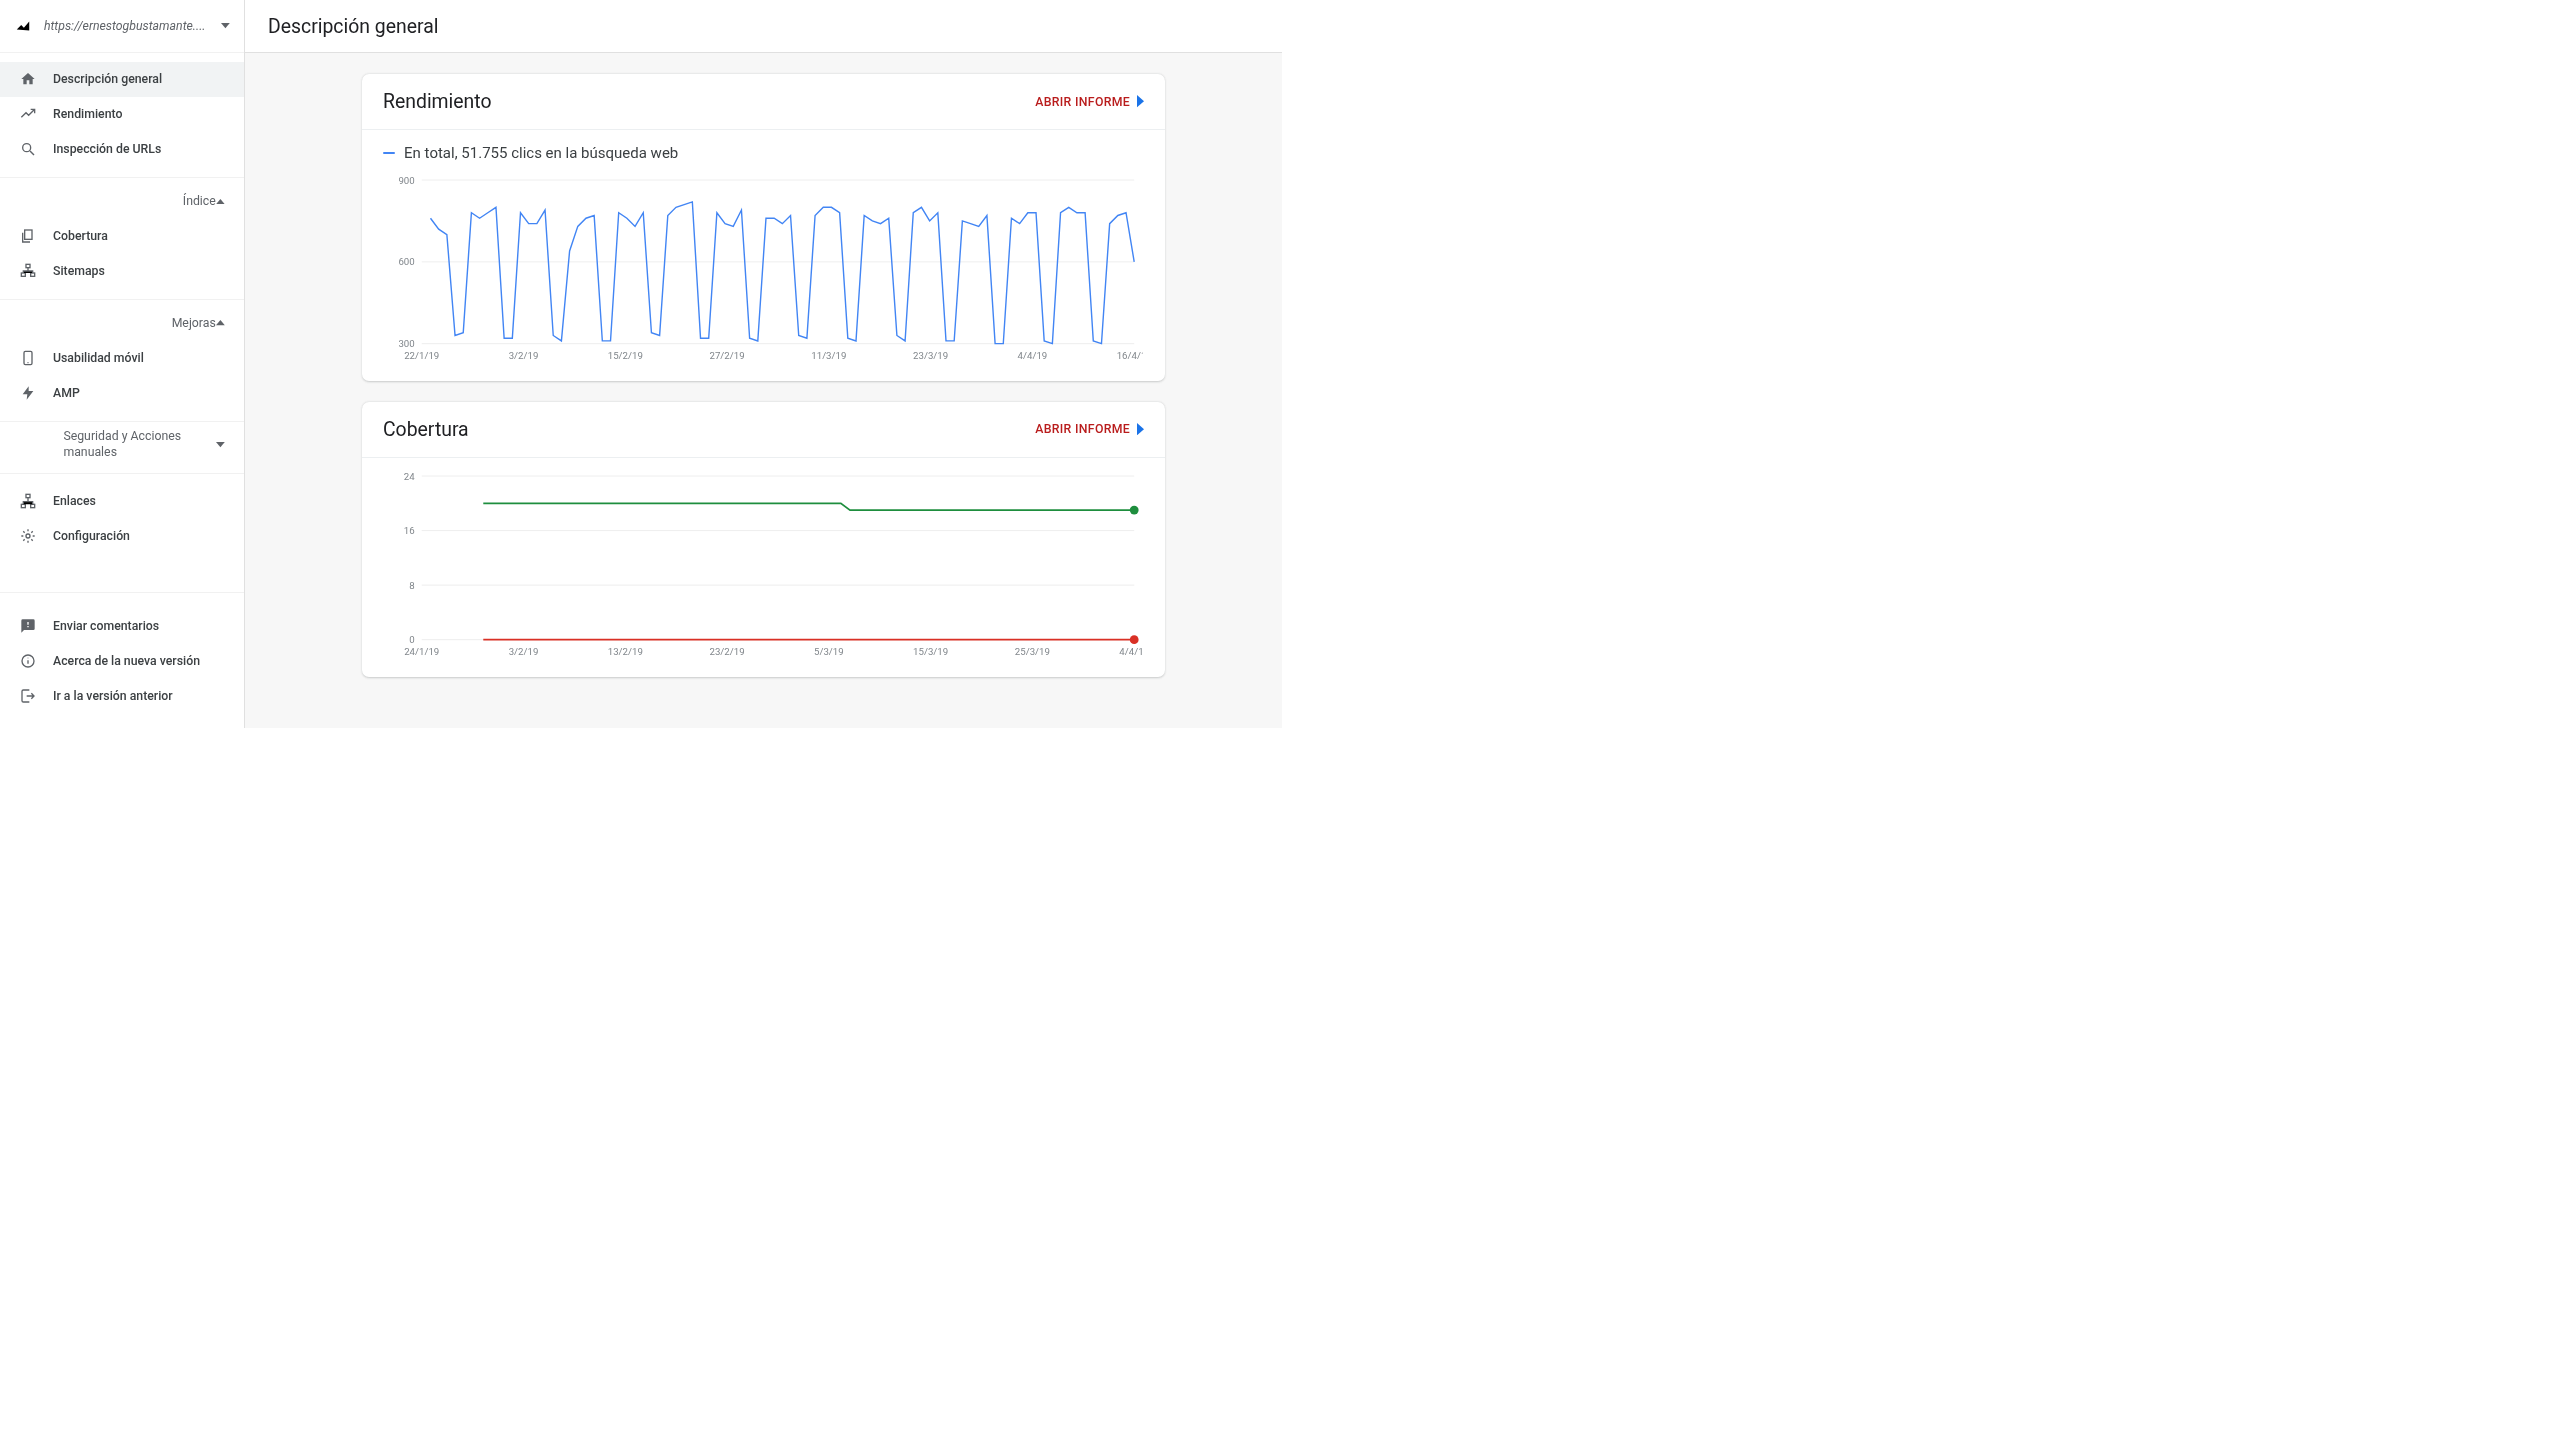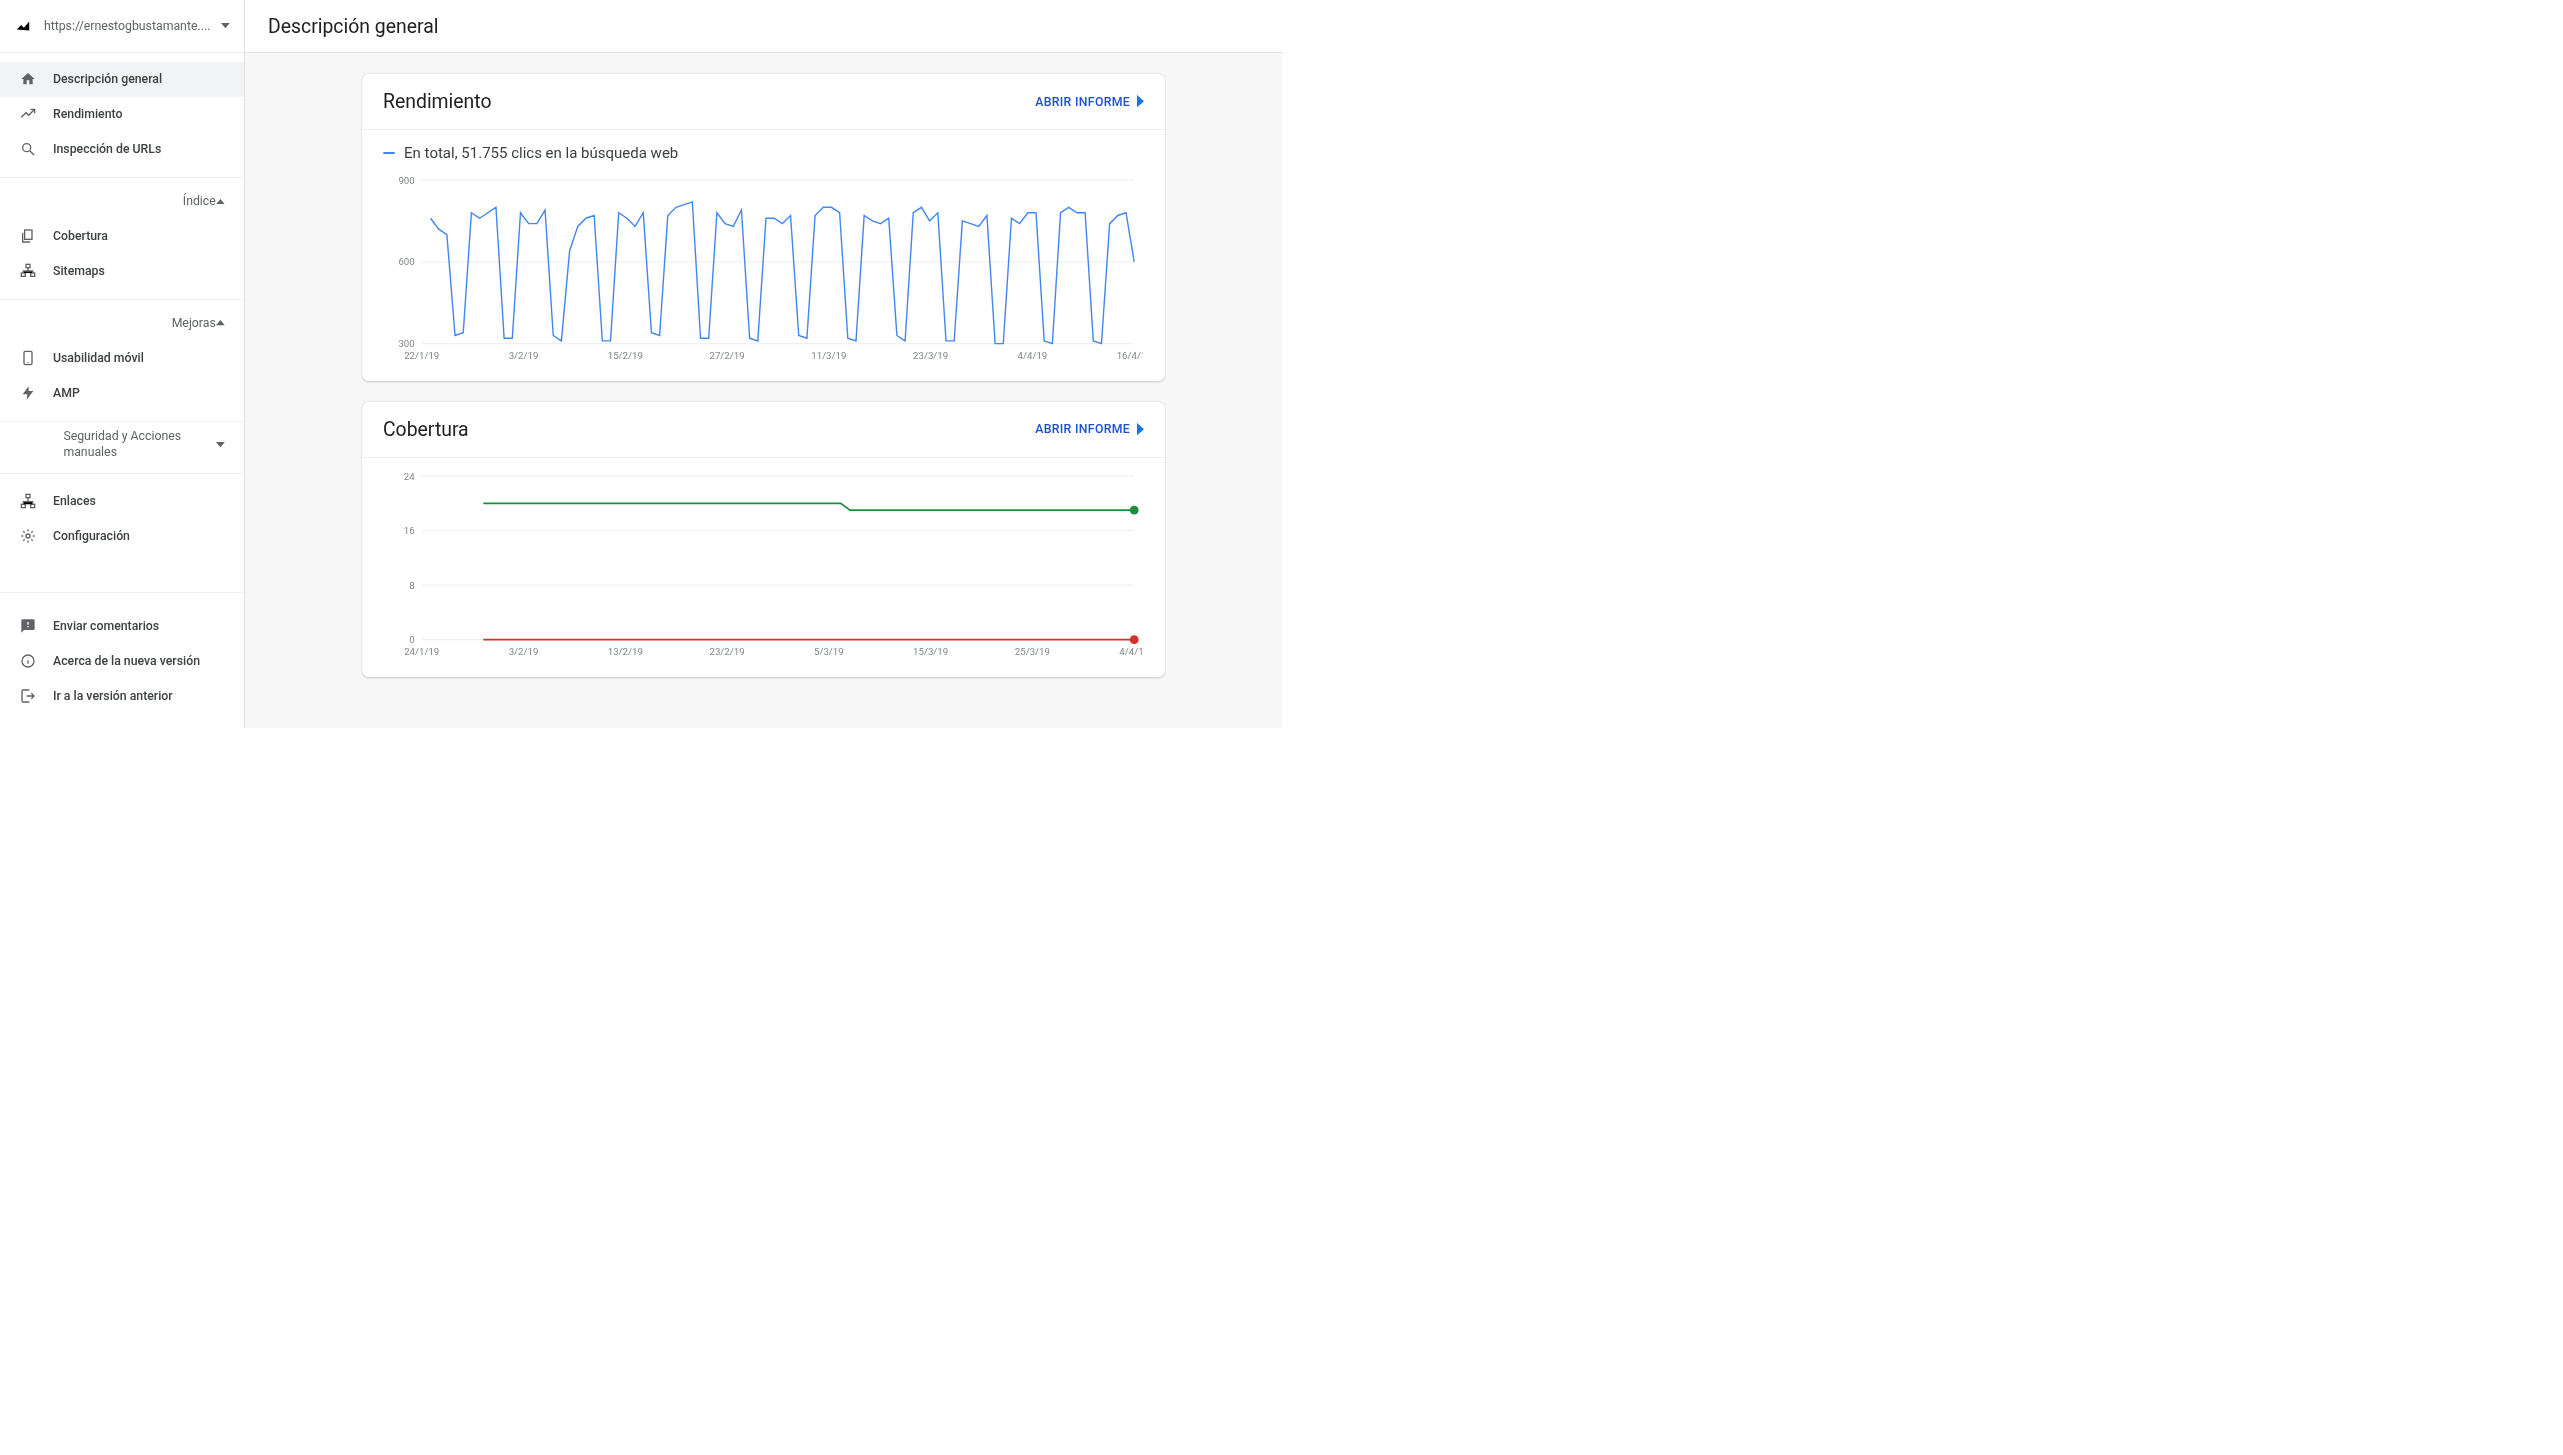--- a/index.html
+++ b/index.html
@@ -32,20 +32,21 @@
   .property-selector .prop-icon {
     width: 17.6px; height: 17.6px; margin-right: 12.3px;
     display:flex; align-items:center; justify-content:center;
   }
   .property-selector .prop-text {
     flex: 1;
     color: #5f6368;
     font-size: 12.3px;
     white-space: nowrap;
     overflow: hidden;
+    font-style: italic;
   }
   .property-selector .chev {
     color: #5f6368;
   }
   .nav { flex: 1; overflow-y: auto; padding-top: 8.8px; }
   .nav-item {
     display: flex;
     align-items: center;
     height: 35px;
     padding: 0 19.4px;
@@ -123,21 +124,21 @@
     border-bottom: 0.9px solid #eceff1;
   }
   .card-head h2 {
     font-size: 19.4px;
     font-weight: 400;
     color: #202124;
   }
   .open-report {
     display: flex;
     align-items: center;
-    color: #1d4ed8;
+    color: #b91c1c;
     font-weight: 500;
     letter-spacing: 0.3px;
     font-size: 12.3px;
     cursor: pointer;
   }
   .open-report .chev { margin-left: 7px; }
   .legend {
     display: flex;
     gap: 28px;
     padding: 14px 21px 0 21px;

